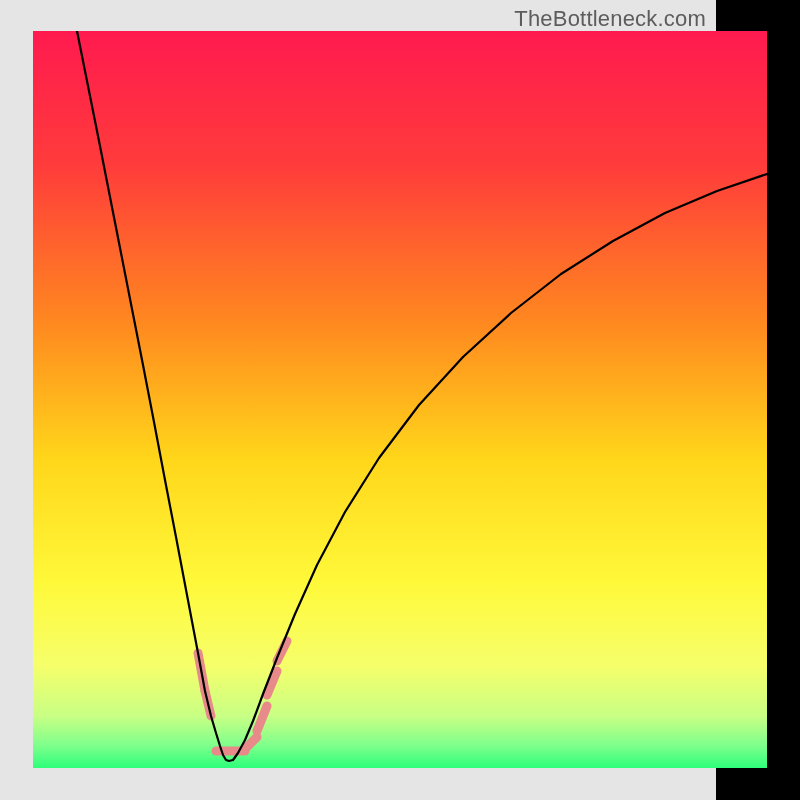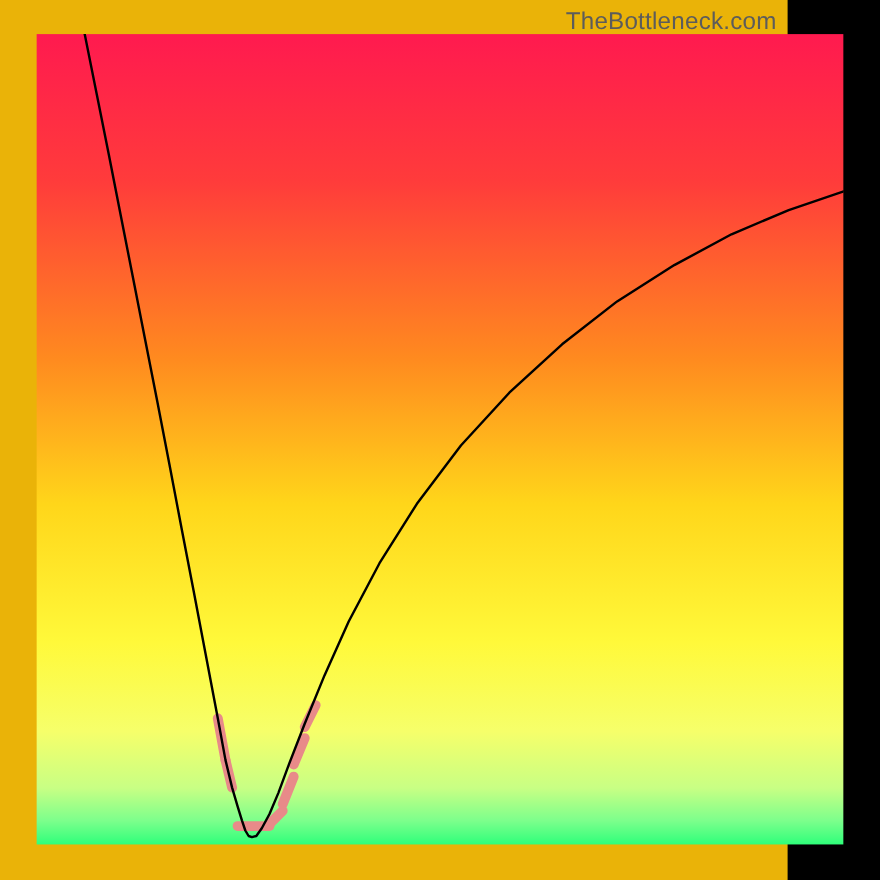--- a/index.html
+++ b/index.html
@@ -8,21 +8,21 @@
     width: 800px;
     height: 800px;
     background: #000;
     font-family: Arial, Helvetica, sans-serif;
     overflow: hidden;
   }
   .frame {
     position: absolute;
     left: 0; top: 0;
     width: 716px; height: 800px;
-    background: #eab308;
+    background: #e5e5e5;
   }
   .plot-area {
     position: absolute;
     left: 33px;
     top: 31px;
     width: 734px;
     height: 737px;
     overflow: hidden;
   }
   .gradient {

